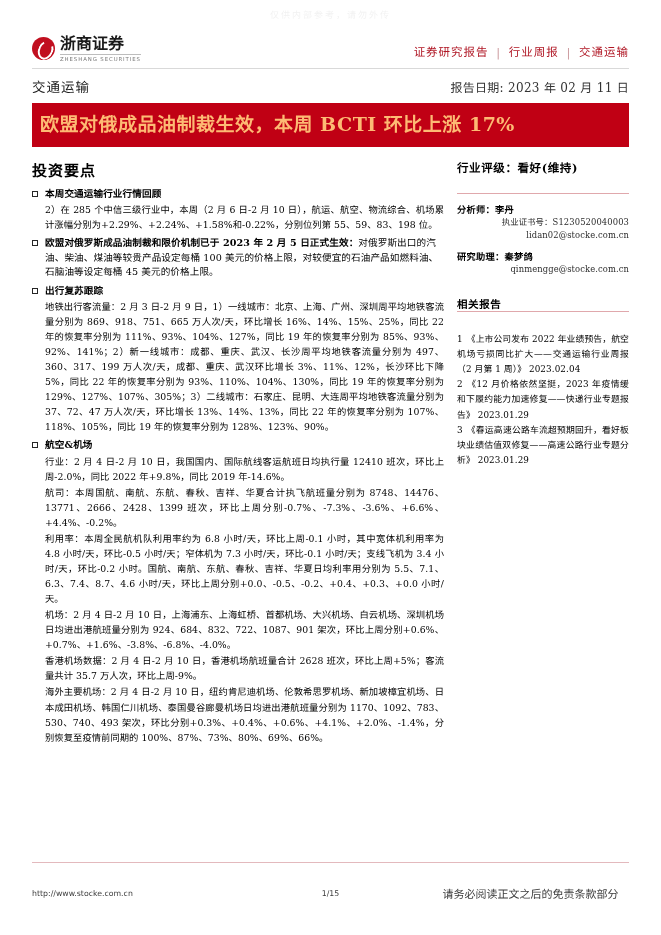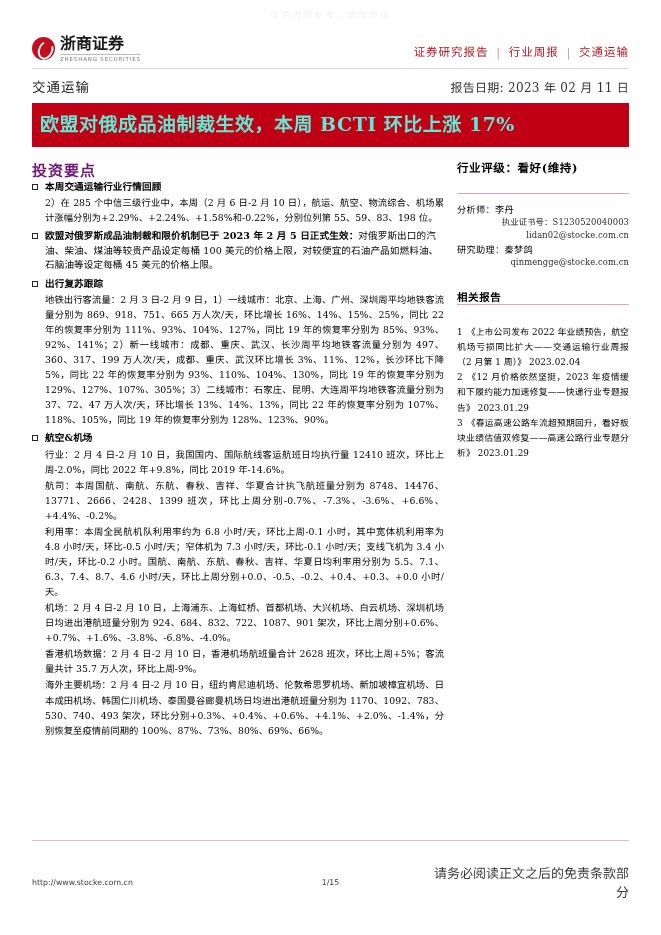--- a/index.html
+++ b/index.html
@@ -114,36 +114,37 @@
     background: #c00014;
     height: 44px;
     display: flex;
     align-items: center;
     padding-left: 8px;
     margin-bottom: 12px;
   }
   .title-band h1 {
     font-size: 19px;
     font-weight: 700;
-    color: #5eead4;
+    color: #fdba74;
     letter-spacing: 0.5px;
     line-height: 1.1;
   }
 
   
   .body-cols { display: flex; gap: 13px; }
   .col-main { width: 412px; flex: none; }
   .col-side { width: 172px; flex: none; }
 
   
   .section-title {
-    color: #701a75;
+    color: #000000;
     font-size: 15px;
     font-weight: 700;
     letter-spacing: 1px;
+    margin-bottom: 7px;
   }
 
   .bullet-block { margin-bottom: 4px; }
   .bullet-head {
     display: flex;
     align-items: flex-start;
     gap: 7px;
     font-weight: 700;
     font-size: 9.6px;
     line-height: 1.5;
@@ -173,23 +174,23 @@
   .rating-line {
     font-size: 11.5px;
     font-weight: 700;
     letter-spacing: 0.6px;
     padding-bottom: 18px;
     border-bottom: 1.4px solid #e0a8ac;
     margin-bottom: 8px;
   }
   .side-label {
     font-size: 9.2px;
-    font-weight: 400;
+    font-weight: 700;
     letter-spacing: 0.3px;
-    margin-top: 0;
+    margin-top: 7px;
   }
   .side-sub {
     font-size: 8.4px;
     color: #2b2b2b;
     line-height: 1.55;
     letter-spacing: 0.1px;
     text-align: right;
   }
   .side-heading {
     font-size: 10.5px;
@@ -218,21 +219,21 @@
     border-top: 1.2px solid #e3b9bd;
     padding-top: 22px;
     display: flex;
     align-items: center;
     font-size: 7.8px;
     color: #3c3c3c;
     font-family: "DejaVu Sans", "Liberation Sans", sans-serif;
   }
   .footer-left { width: 33%; text-align: left; }
   .footer-center { width: 34%; text-align: center; }
-  .footer-right { width: 33%; text-align: right; font-family: "DejaVu Serif","Liberation Serif",serif; font-size: 13px; }
+  .footer-right { width: 33%; text-align: center; font-family: "DejaVu Serif","Liberation Serif",serif; font-size: 11px; }
 </style>
 </head>
 <body>
 
 <div class="watermark">仅供内部参考，请勿外传</div>
 
 <div class="page">
 
   <div class="masthead">
     <div class="logo-group">

